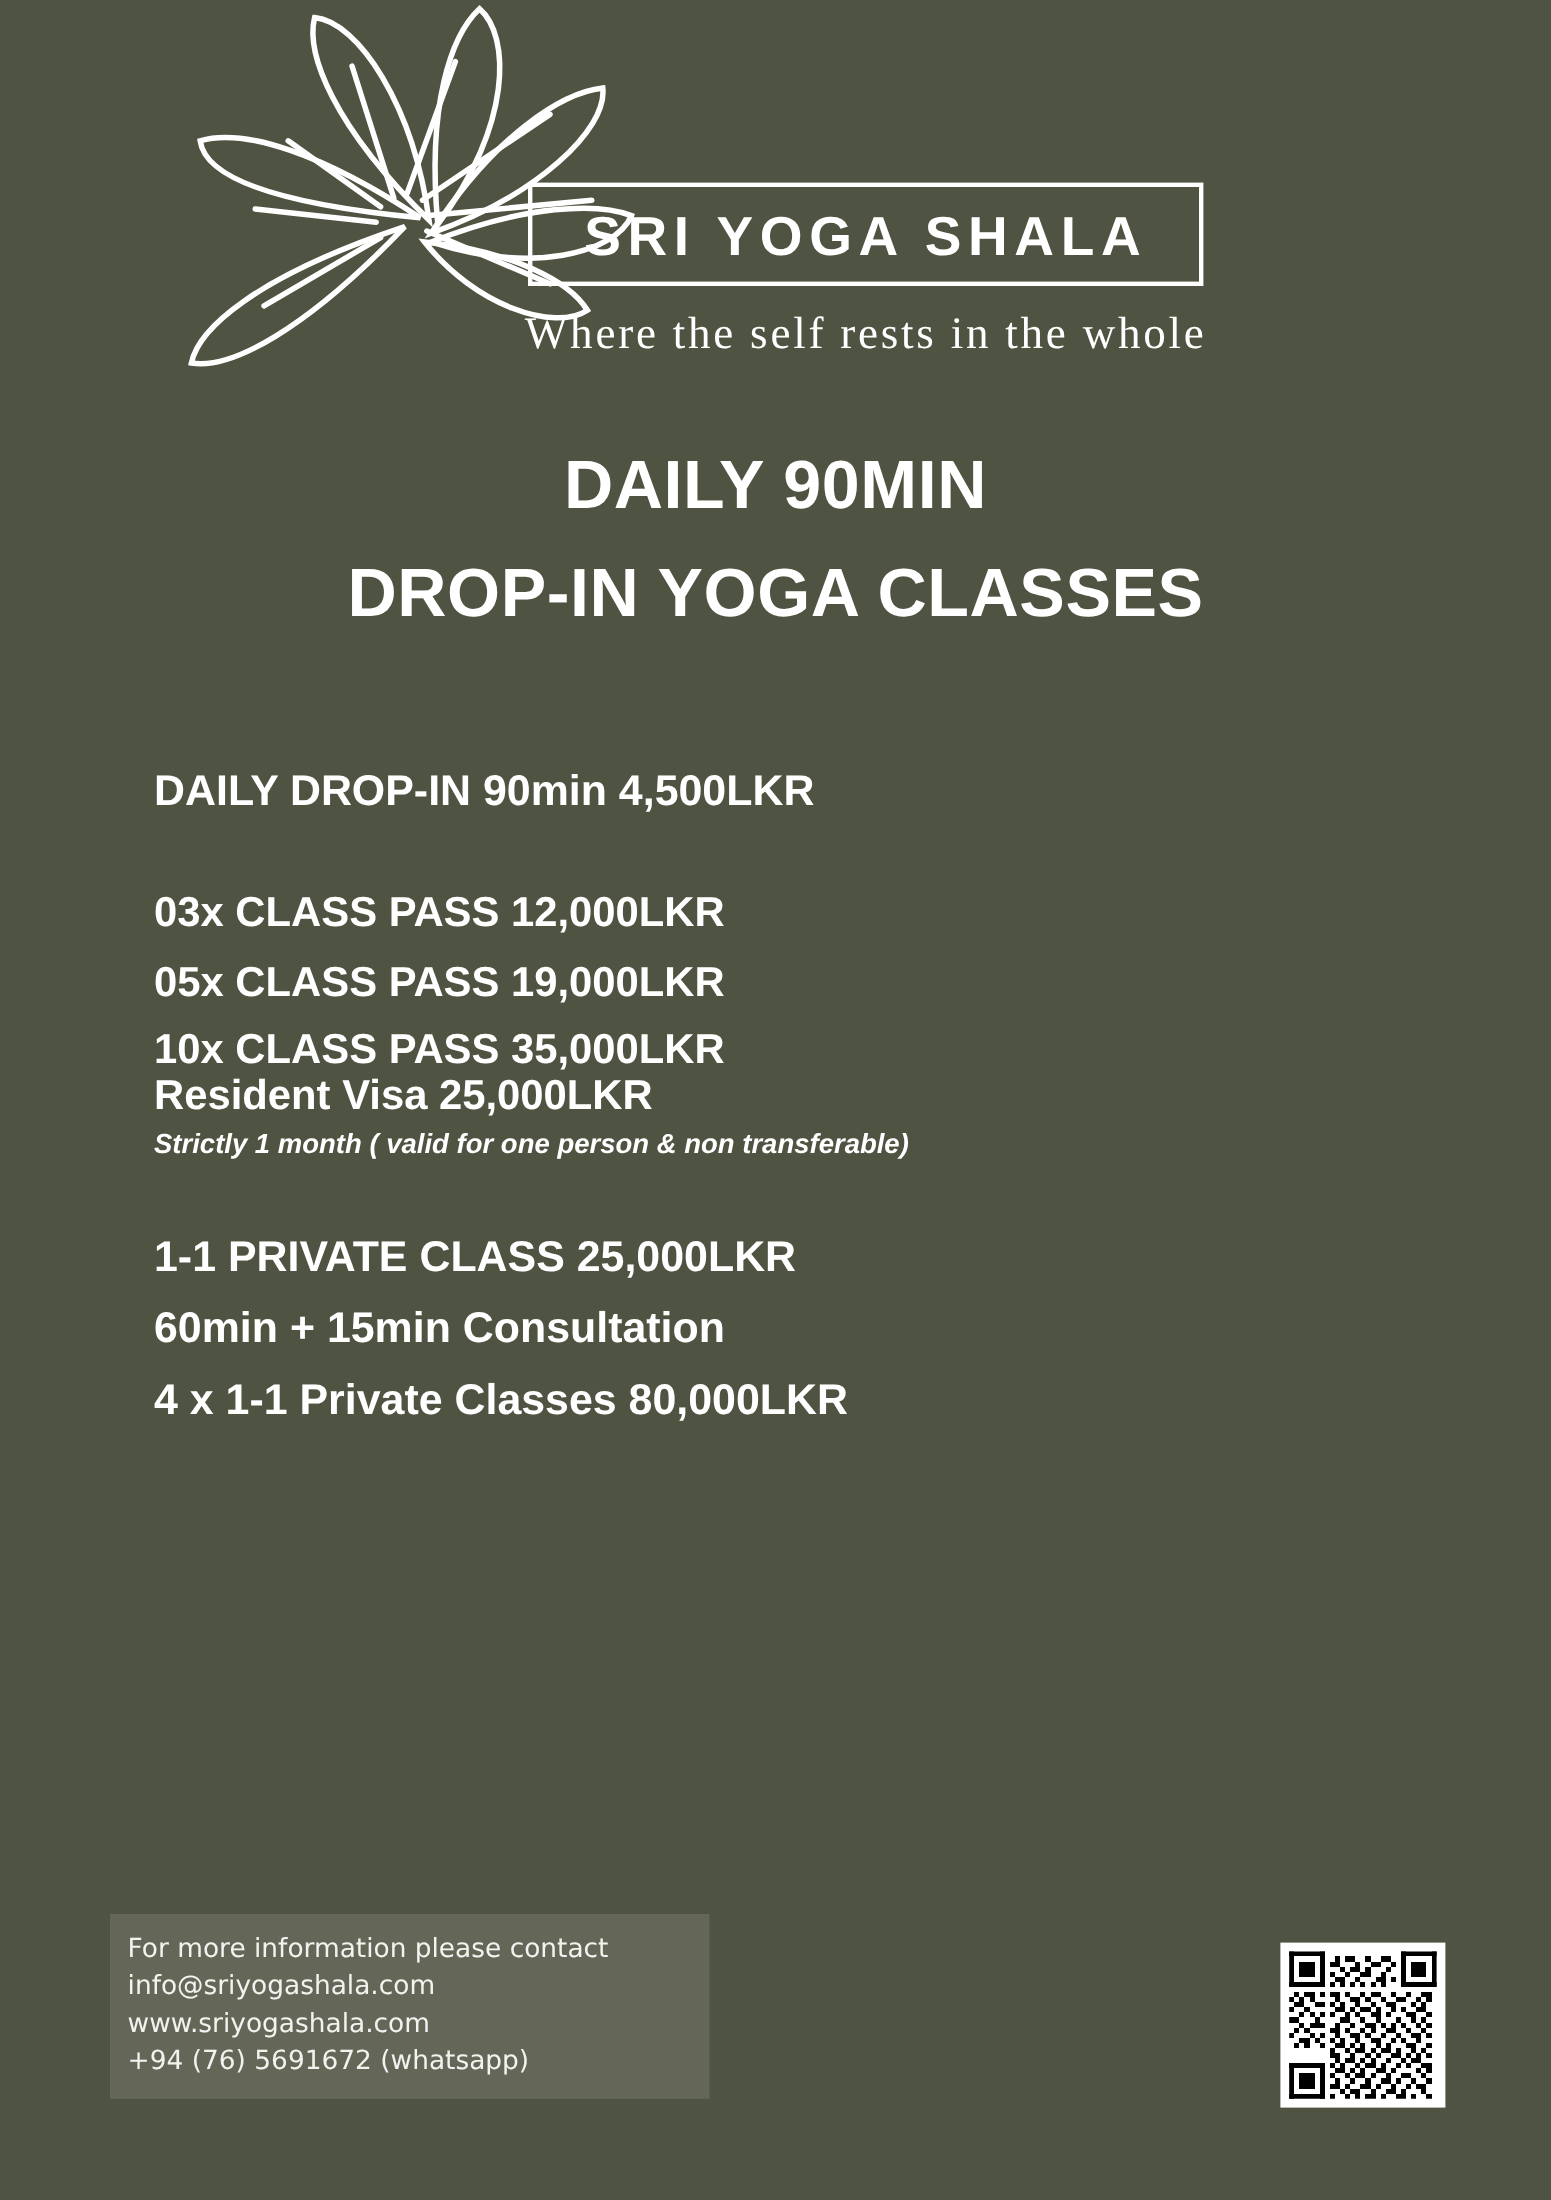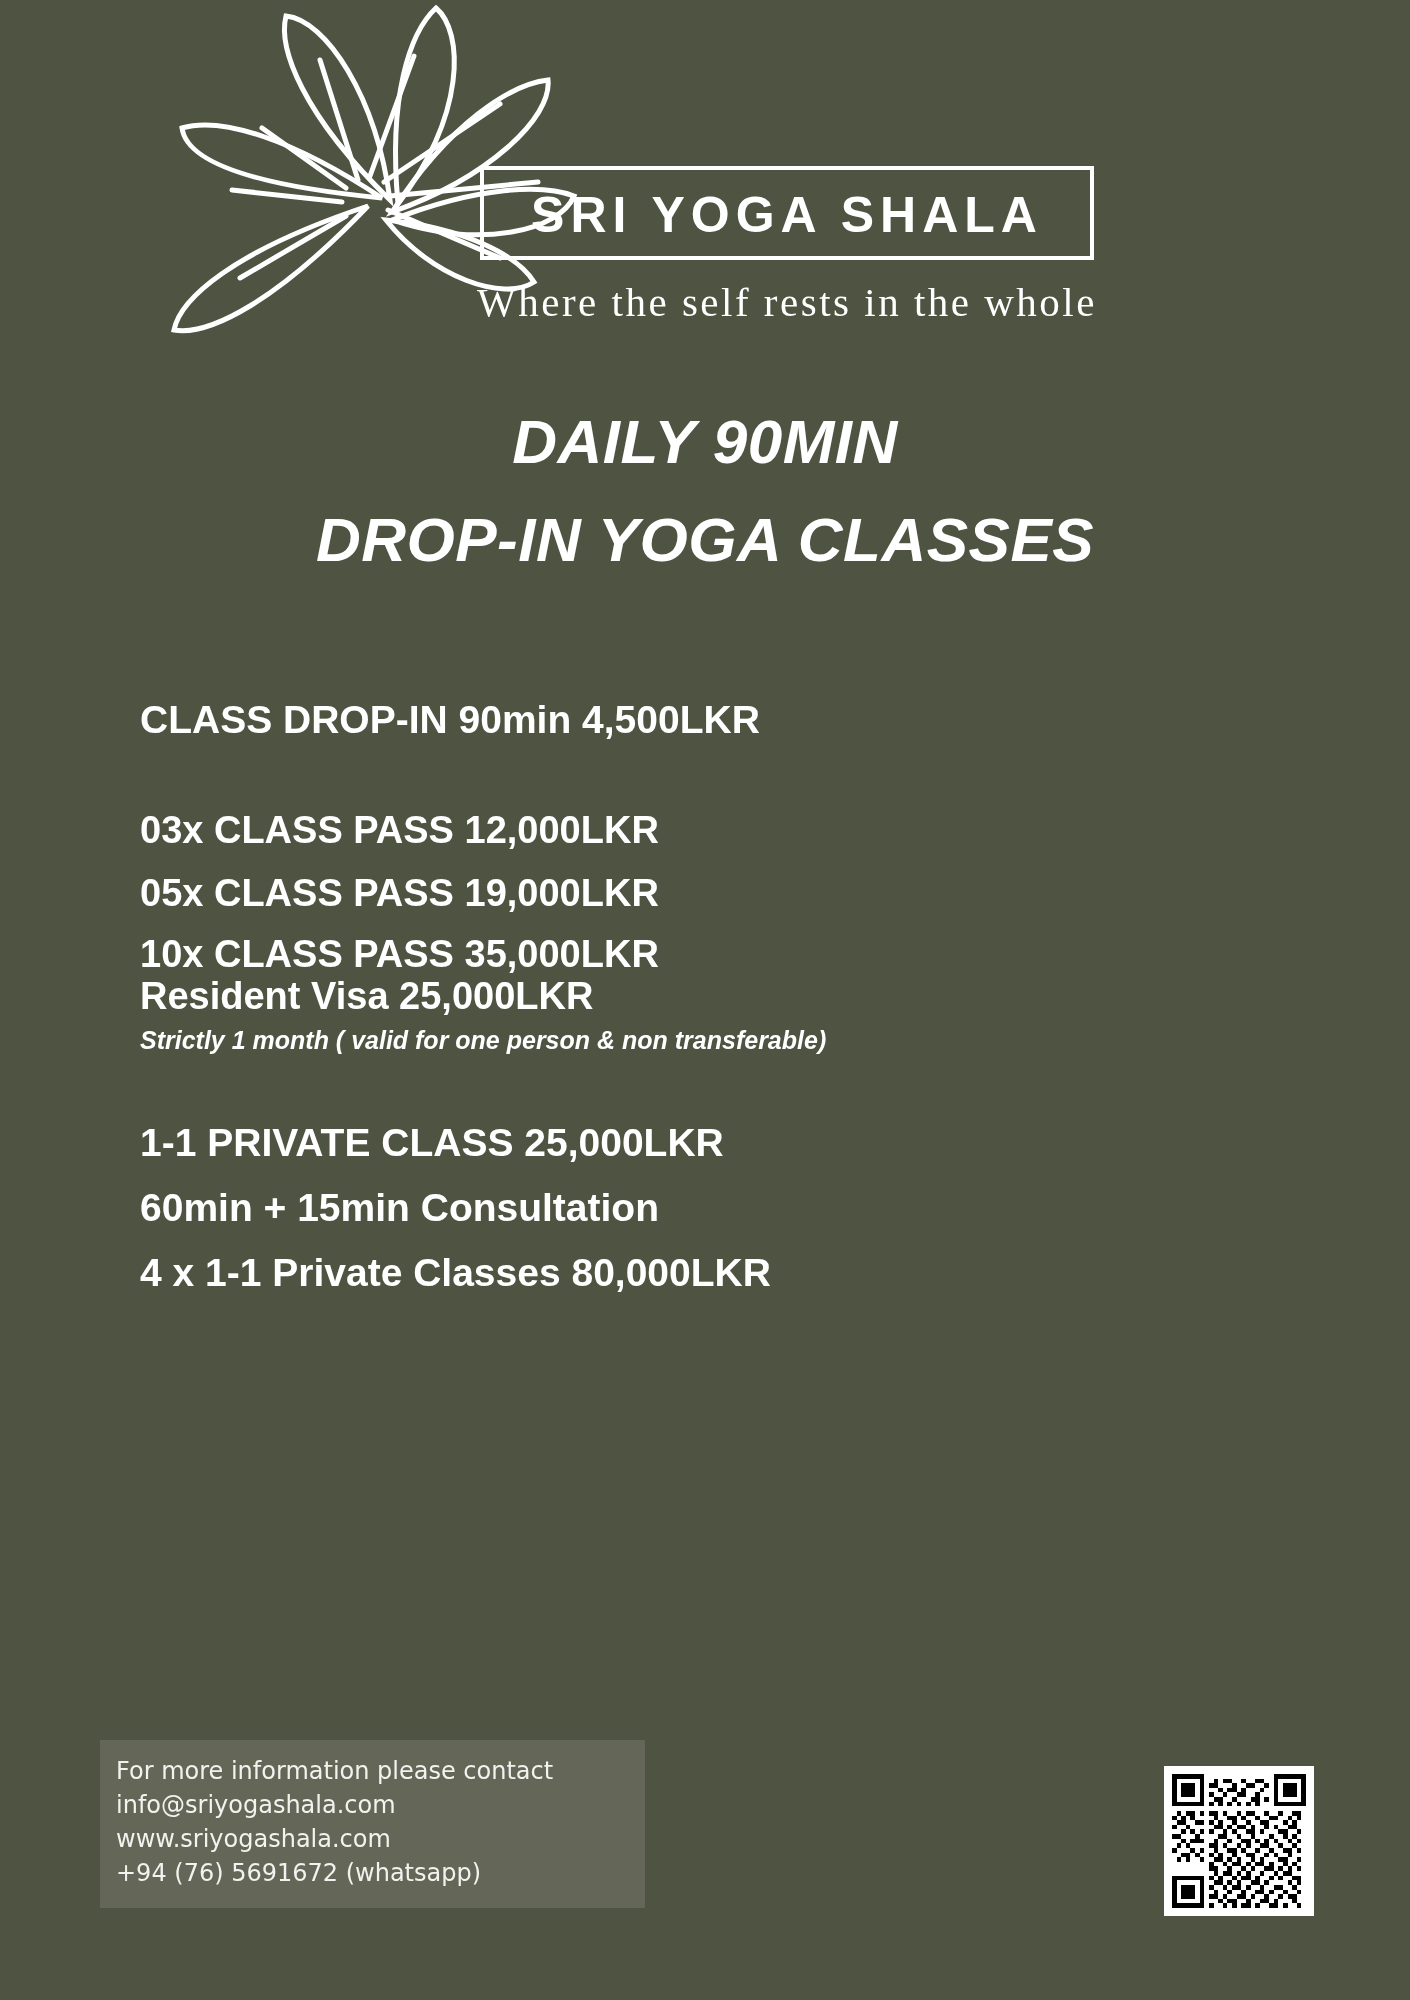--- a/index.html
+++ b/index.html
@@ -32,21 +32,20 @@
   .logo-art svg {
     display: block;
   }
 
   
   .headline {
     text-align: center;
     font-weight: bold;
     letter-spacing: 0.5px;
     line-height: 1.22;
-    font-style: italic;
   }
   .headline .line1 {
     font-size: 62px;
     display: block;
     margin-top: -6px;
   }
   .headline .line2 {
     font-size: 62px;
     display: block;
     margin-top: 22px;
@@ -129,21 +128,21 @@
   </div>
 </div>
 
 <div class="headline">
   <span class="line1">DAILY 90MIN</span>
   <span class="line2">DROP-IN YOGA CLASSES</span>
 </div>
 
 <div class="pricing">
 
-  <div class="row sz-lg">CLASS DROP-IN 90min 4,500LKR</div>
+  <div class="row sz-lg">DAILY DROP-IN 90min 4,500LKR</div>
   <div class="gap-block-sm"></div>
 
   <div class="gap-block"></div>
 
   <div class="row sz-md">03x CLASS PASS 12,000LKR</div>
   <div class="gap-block-sm"></div>
   <div class="row sz-md">05x CLASS PASS 19,000LKR</div>
   <div class="gap-block-sm"></div>
   <div class="row sz-md tight">10x CLASS PASS 35,000LKR</div>
   <div class="row sz-md tight">Resident Visa 25,000LKR</div>

